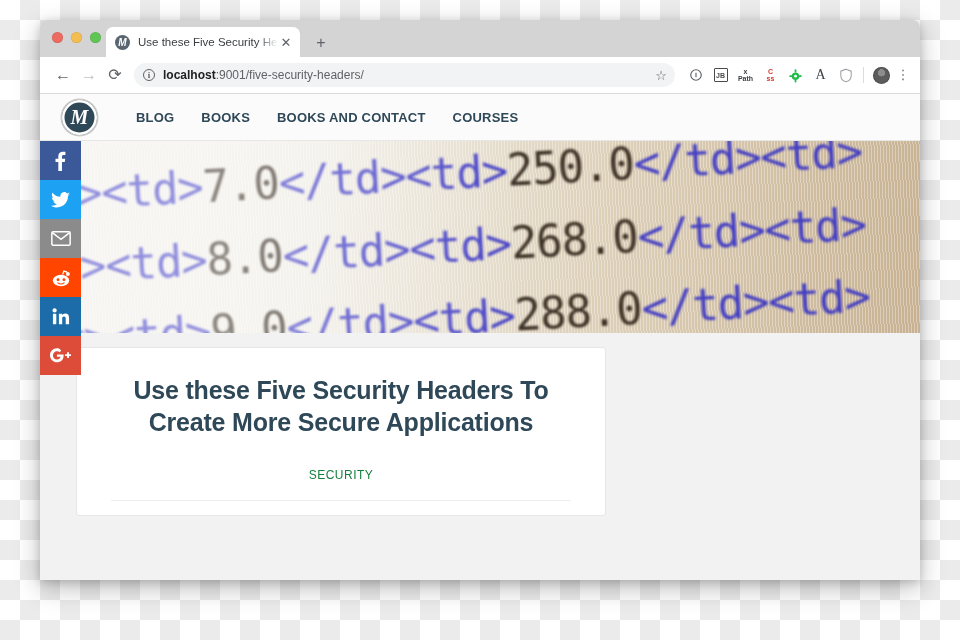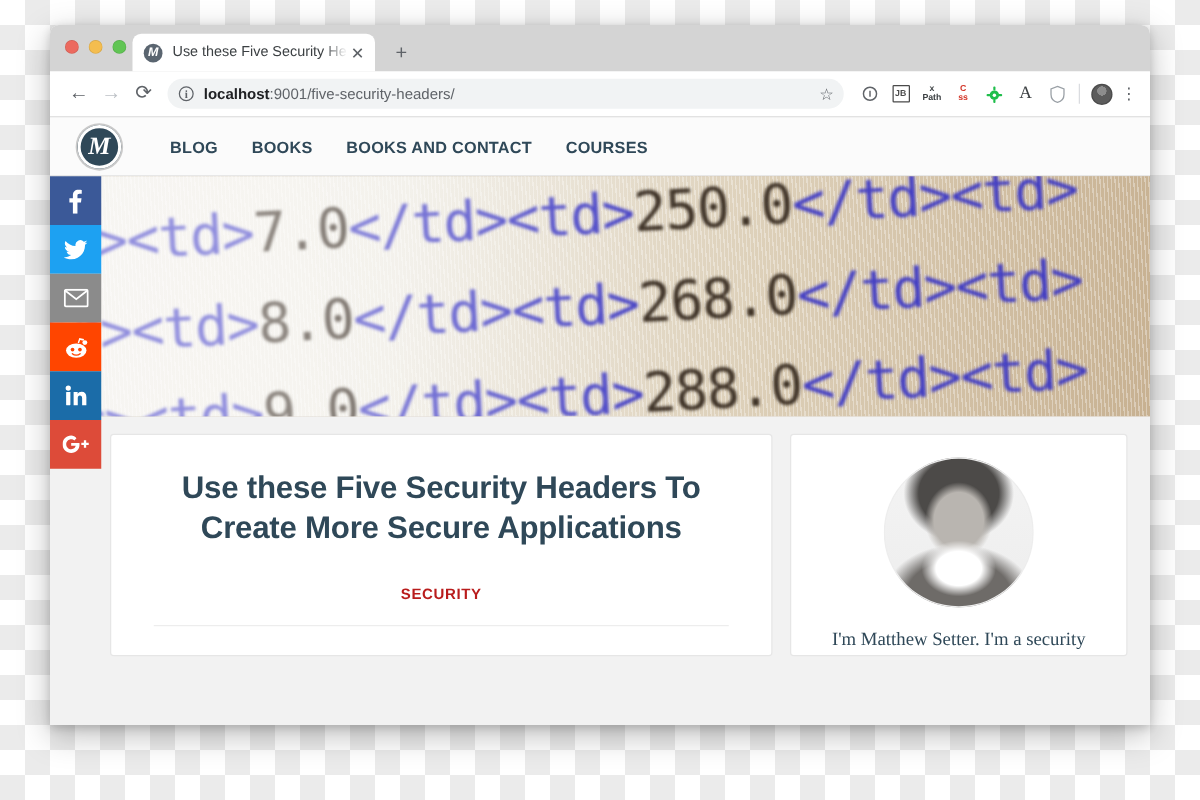--- a/index.html
+++ b/index.html
@@ -193,35 +193,35 @@
     padding-left: 6px;
     padding-top: 4px;
     filter: blur(1.05px);
     opacity: .92;
   }
   .code-rows div { letter-spacing: -1px; }
   .tag { color: #3733c4; }
   .num { color: #2f2318; }
 
   
-  .cols { display: flex; padding: 14px 18px 0 48px; gap: 14px; }
+  .cols { display: flex; padding: 14px 18px 0 36px; gap: 14px; align-items: center; }
   .card {
     background: #fff;
     border: 1px solid #e6e6e6;
     border-radius: 3px;
   }
   .article { flex: 0 0 530px; padding: 26px 34px 0; }
   .post-title {
     font-size: 25px; font-weight: bold; color: #2f4858;
     text-align: center; line-height: 1.28;
     letter-spacing: -.2px;
   }
   .post-cat {
     margin-top: 30px; text-align: center;
-    font-size: 12px; font-weight: bold; color: #b91c1c;
+    font-size: 12px; font-weight: normal; color: #15803d;
     letter-spacing: .5px;
   }
   .post-date {
     margin-top: 10px; text-align: center;
     font-size: 13.5px; color: #555; font-family: "Liberation Serif", serif;
   }
   .post-rule { margin-top: 18px; border-top: 1px solid #ededed; }
   .post-body {
     margin-top: 14px; font-size: 14px; color: #3a3a3a;
     font-family: "Liberation Serif", serif; line-height: 1.6;
@@ -349,24 +349,20 @@
     </div>
 
     <div class="cols">
       <div class="card article">
         <div class="post-title">Use these Five Security Headers To Create More Secure Applications</div>
         <div class="post-cat">SECURITY</div>
         <div class="post-rule"></div>
         <div class="post-body"></div>
       </div>
 
-      <div class="card aside">
-        <div class="portrait"></div>
-        <div class="bio">I'm Matthew Setter. I'm a security</div>
-      </div>
     </div>
 
     <div class="social">
       <div class="soc" style="background:#3b5998">
         <svg width="11" height="20" viewBox="0 0 12 22" fill="#fff">
             <path d="M7.6 22V12h3.1l.5-3.6H7.6V6.1c0-1 .3-1.8 1.8-1.8h2V1.1C11 1 9.8.9 8.4.9 5.5.9 3.6 2.6 3.6 5.7v2.7H.5V12h3.1v10z"></path>
           </svg>
       </div>
       <div class="soc" style="background:#1da1f2">
         <svg width="19" height="16" viewBox="0 0 24 20" fill="#fff">

